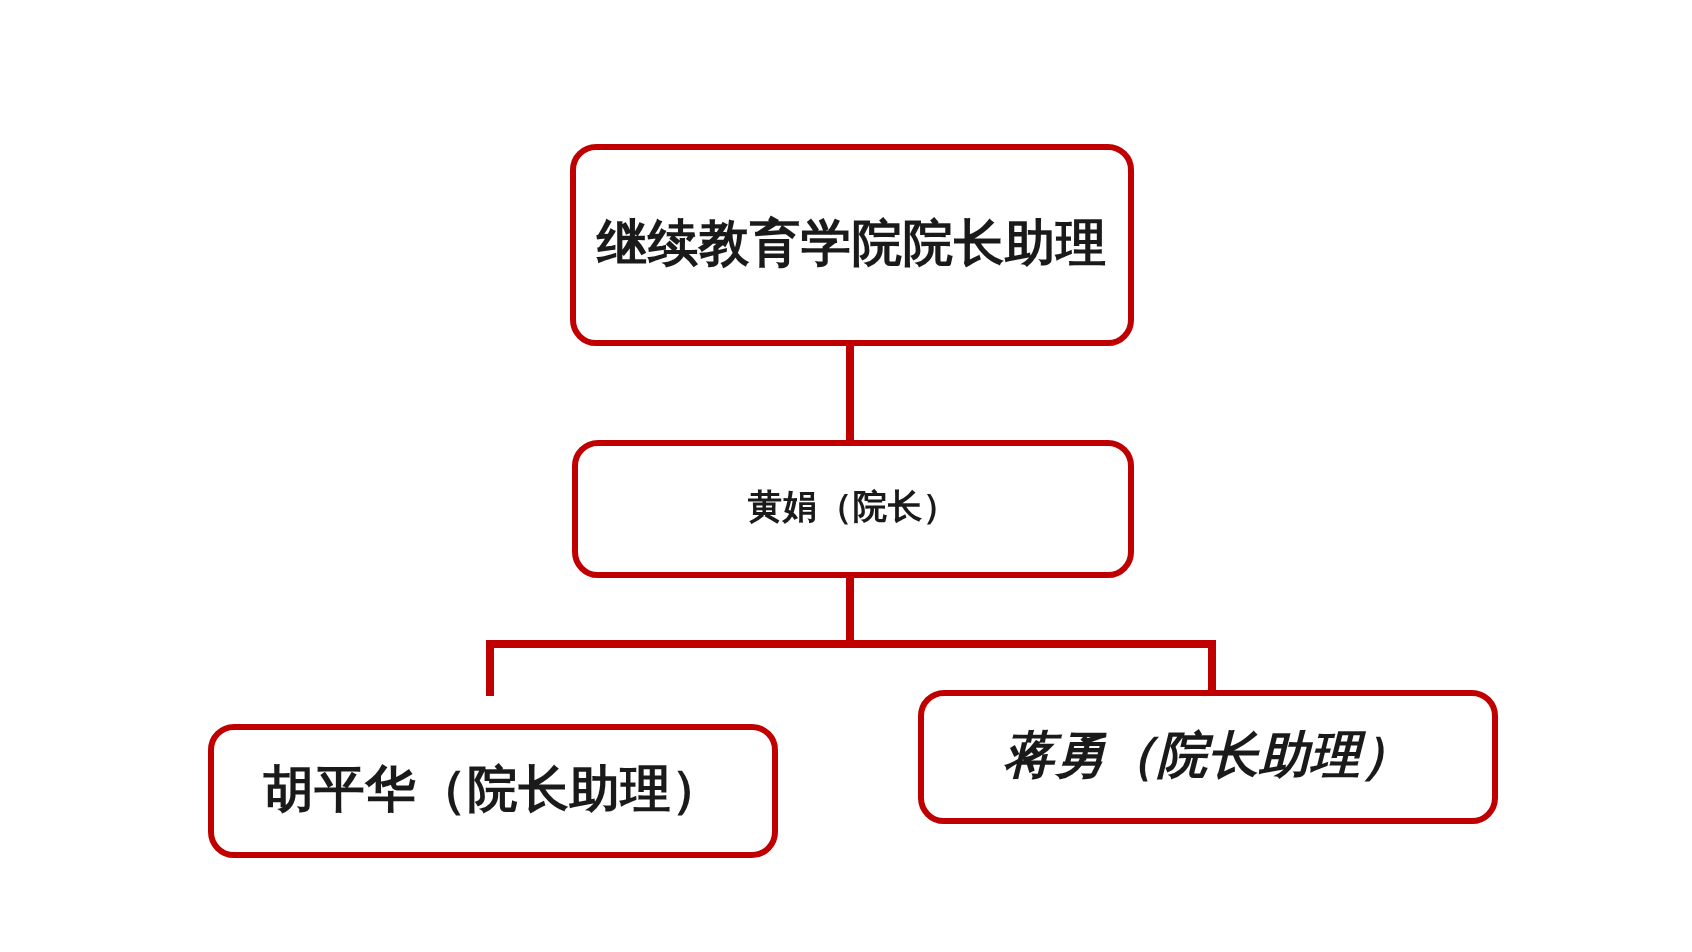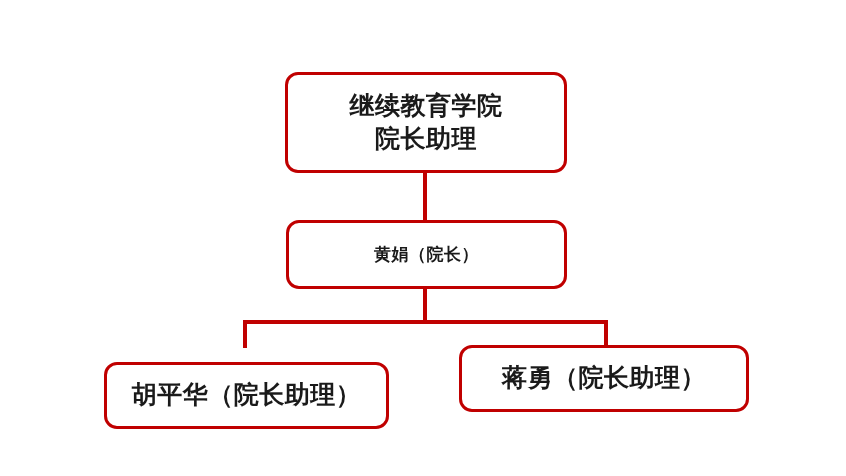--- a/index.html
+++ b/index.html
@@ -17,21 +17,21 @@
     background: #ffffff;
     overflow: hidden;
   }
   .node {
     position: absolute;
     box-sizing: border-box;
     background: #ffffff;
     border: 3px solid #c00000;
     border-radius: 13px;
     display: flex;
-    flex-direction: column;
+    flex-direction: row;
     align-items: center;
     justify-content: center;
     color: #1a1a1a;
     font-weight: bold;
     letter-spacing: 0.5px;
     line-height: 1.30;
     text-align: center;
     z-index: 2;
   }
   .node .line {
@@ -62,20 +62,21 @@
     width: 285px;
     height: 67px;
     font-size: 25px;
   }
   #node-assistant-right {
     left: 459px;
     top: 345px;
     width: 290px;
     height: 67px;
     font-size: 25px;
+    font-style: italic;
   }
 
   
   .conn {
     position: absolute;
     background: #c00000;
     z-index: 1;
   }
   .conn-v { width: 4px; }
   .conn-h { height: 4px; }

